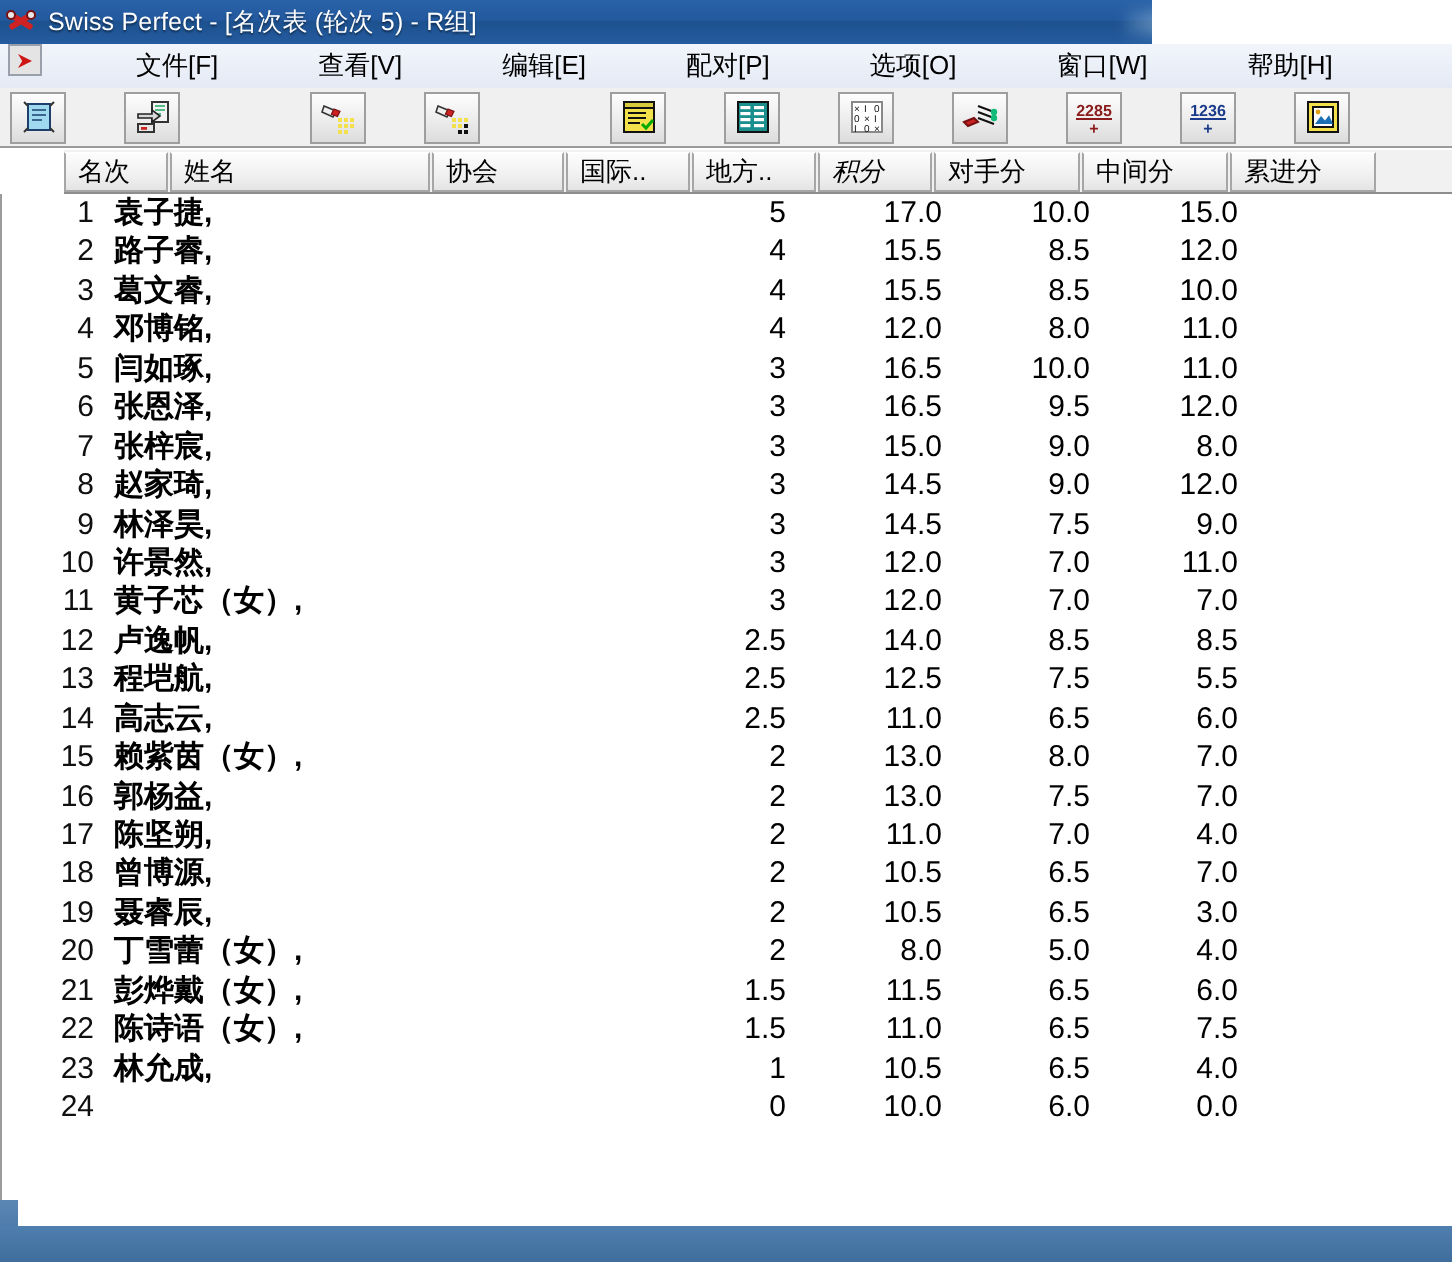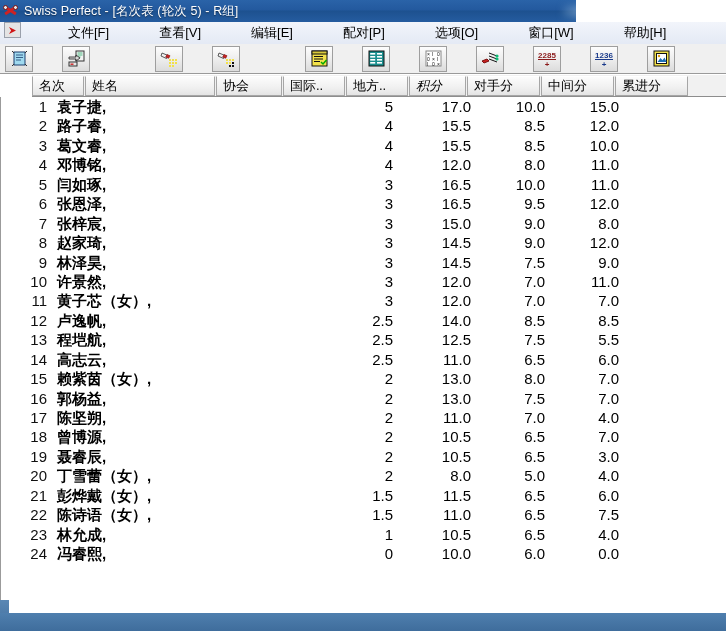--- a/index.html
+++ b/index.html
@@ -602,21 +602,20 @@
       <div class="cell c-name">林允成,</div>
       <div class="cell c-fed"></div>
       <div class="cell c-intl"></div>
       <div class="cell c-score">1</div>
       <div class="cell c-bh">10.5</div>
       <div class="cell c-mid">6.5</div>
       <div class="cell c-prog">4.0</div>
     </div>
     <div class="row">
       <div class="cell c-rank">24</div>
-      <div class="cell c-name">冯睿熙,</div>
       <div class="cell c-fed"></div>
       <div class="cell c-intl"></div>
       <div class="cell c-score">0</div>
       <div class="cell c-bh">10.0</div>
       <div class="cell c-mid">6.0</div>
       <div class="cell c-prog">0.0</div>
     </div>
   </div>
 
 <div id="bottom-left-block"></div>

